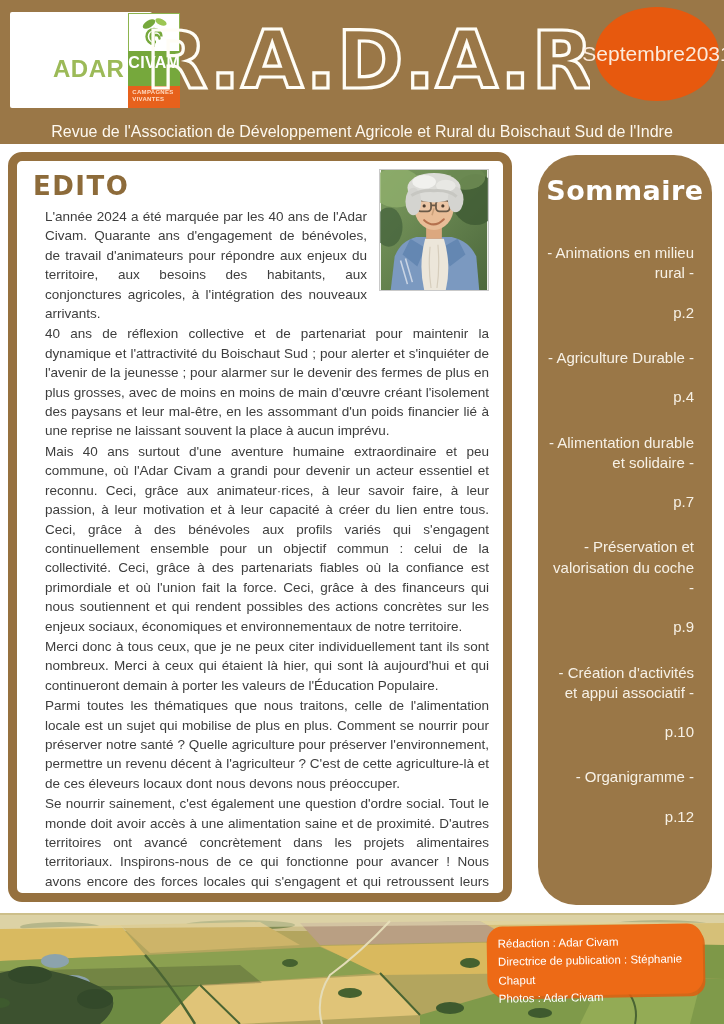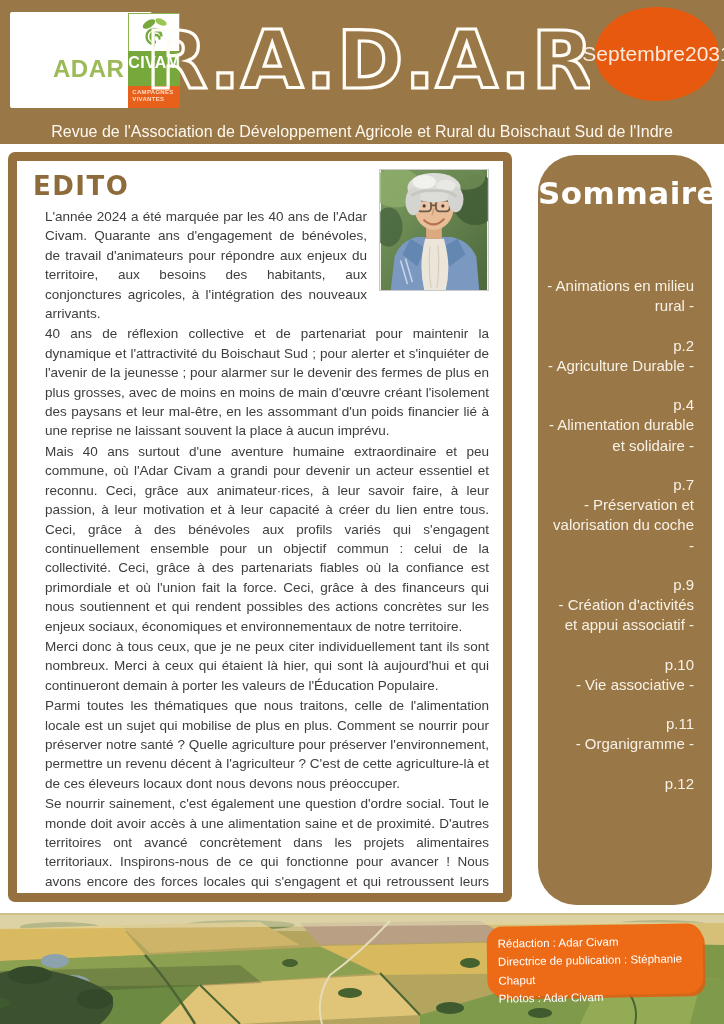--- a/index.html
+++ b/index.html
@@ -45,21 +45,21 @@
     color:#fceadb; font-size:21px; line-height:1.7;
   }
   .header-subtitle {
     position:absolute; left:0; bottom:3px; width:100%; text-align:center;
     color:#fdf8ef; font-size:16px;
   }
 
   
   .edito-box {
     position:absolute; left:8px; top:152px; width:504px; height:750px;
-    background:#ffffff; border:9px solid #96713f; border-radius:7px;
+    background:#ffffff; border:9px solid #96713f; border-radius:14px;
     padding:8px 14px 8px 16px; overflow:hidden;
   }
   .edito-title {
     color:#8d6b3a; font-size:26px; font-weight:bold; letter-spacing:1.5px;
     margin:2px 0 6px 0; font-family:"DejaVu Sans", sans-serif;
   }
   .portrait {
     float:right; width:110px; height:122px; margin:0 0 8px 12px;
     border:1px solid #c9c9c9; overflow:hidden;
   }
@@ -67,26 +67,26 @@
     font-size:13.5px; line-height:19.4px; color:#3d3d3d;
     text-align:justify; margin:0 0 1px 12px;
   }
 
   
   .sommaire {
     position:absolute; left:538px; top:155px; width:174px; height:750px;
     background:#9a7747; border-radius:38px;
   }
   .sommaire-title {
-    color:#ffffff; font-size:31px; font-weight:bold; text-align:center;
+    color:#ffffff; font-size:27px; font-weight:bold; text-align:center;
     margin-top:20px; letter-spacing:0.5px; font-family:"DejaVu Sans", sans-serif;
   }
   .toc {
     position:absolute; top:88px; bottom:78px; left:8px; right:18px;
-    display:flex; flex-direction:column; justify-content:center;
+    display:flex; flex-direction:column; justify-content:space-between;
   }
   .toc-item { text-align:right; color:#f7f1e6; font-size:15px; line-height:1.35; }
   .toc-page { margin-top:19px; }
 
   
   .footer-photo { position:absolute; left:0; top:913px; width:724px; height:111px; }
   .credits {
     position:absolute; left:487px; top:925px; width:216px; height:70px;
     background:#ed6a16; border-radius:16px; transform:rotate(-1deg);
     box-shadow:3px 4px 0 -1px rgba(223,92,14,0.85);
@@ -198,24 +198,20 @@
         <div class="toc-label">- Alimentation durable et solidaire -</div>
         <div class="toc-page">p.7</div>
       </div>
       <div class="toc-item">
         <div class="toc-label">- Préservation et valorisation du coche -</div>
         <div class="toc-page">p.9</div>
       </div>
       <div class="toc-item">
         <div class="toc-label">- Création d'activités et appui associatif -</div>
         <div class="toc-page">p.10</div>
-      </div>
-      <div class="toc-item">
-        <div class="toc-label">- Vie associative -</div>
-        <div class="toc-page">p.11</div>
       </div>
       <div class="toc-item">
         <div class="toc-label">- Organigramme -</div>
         <div class="toc-page">p.12</div>
       </div>
     </div>
   </div>
 
   <div class="footer-photo">
     <svg width="724" height="111" viewBox="0 0 724 111" preserveAspectRatio="none">

